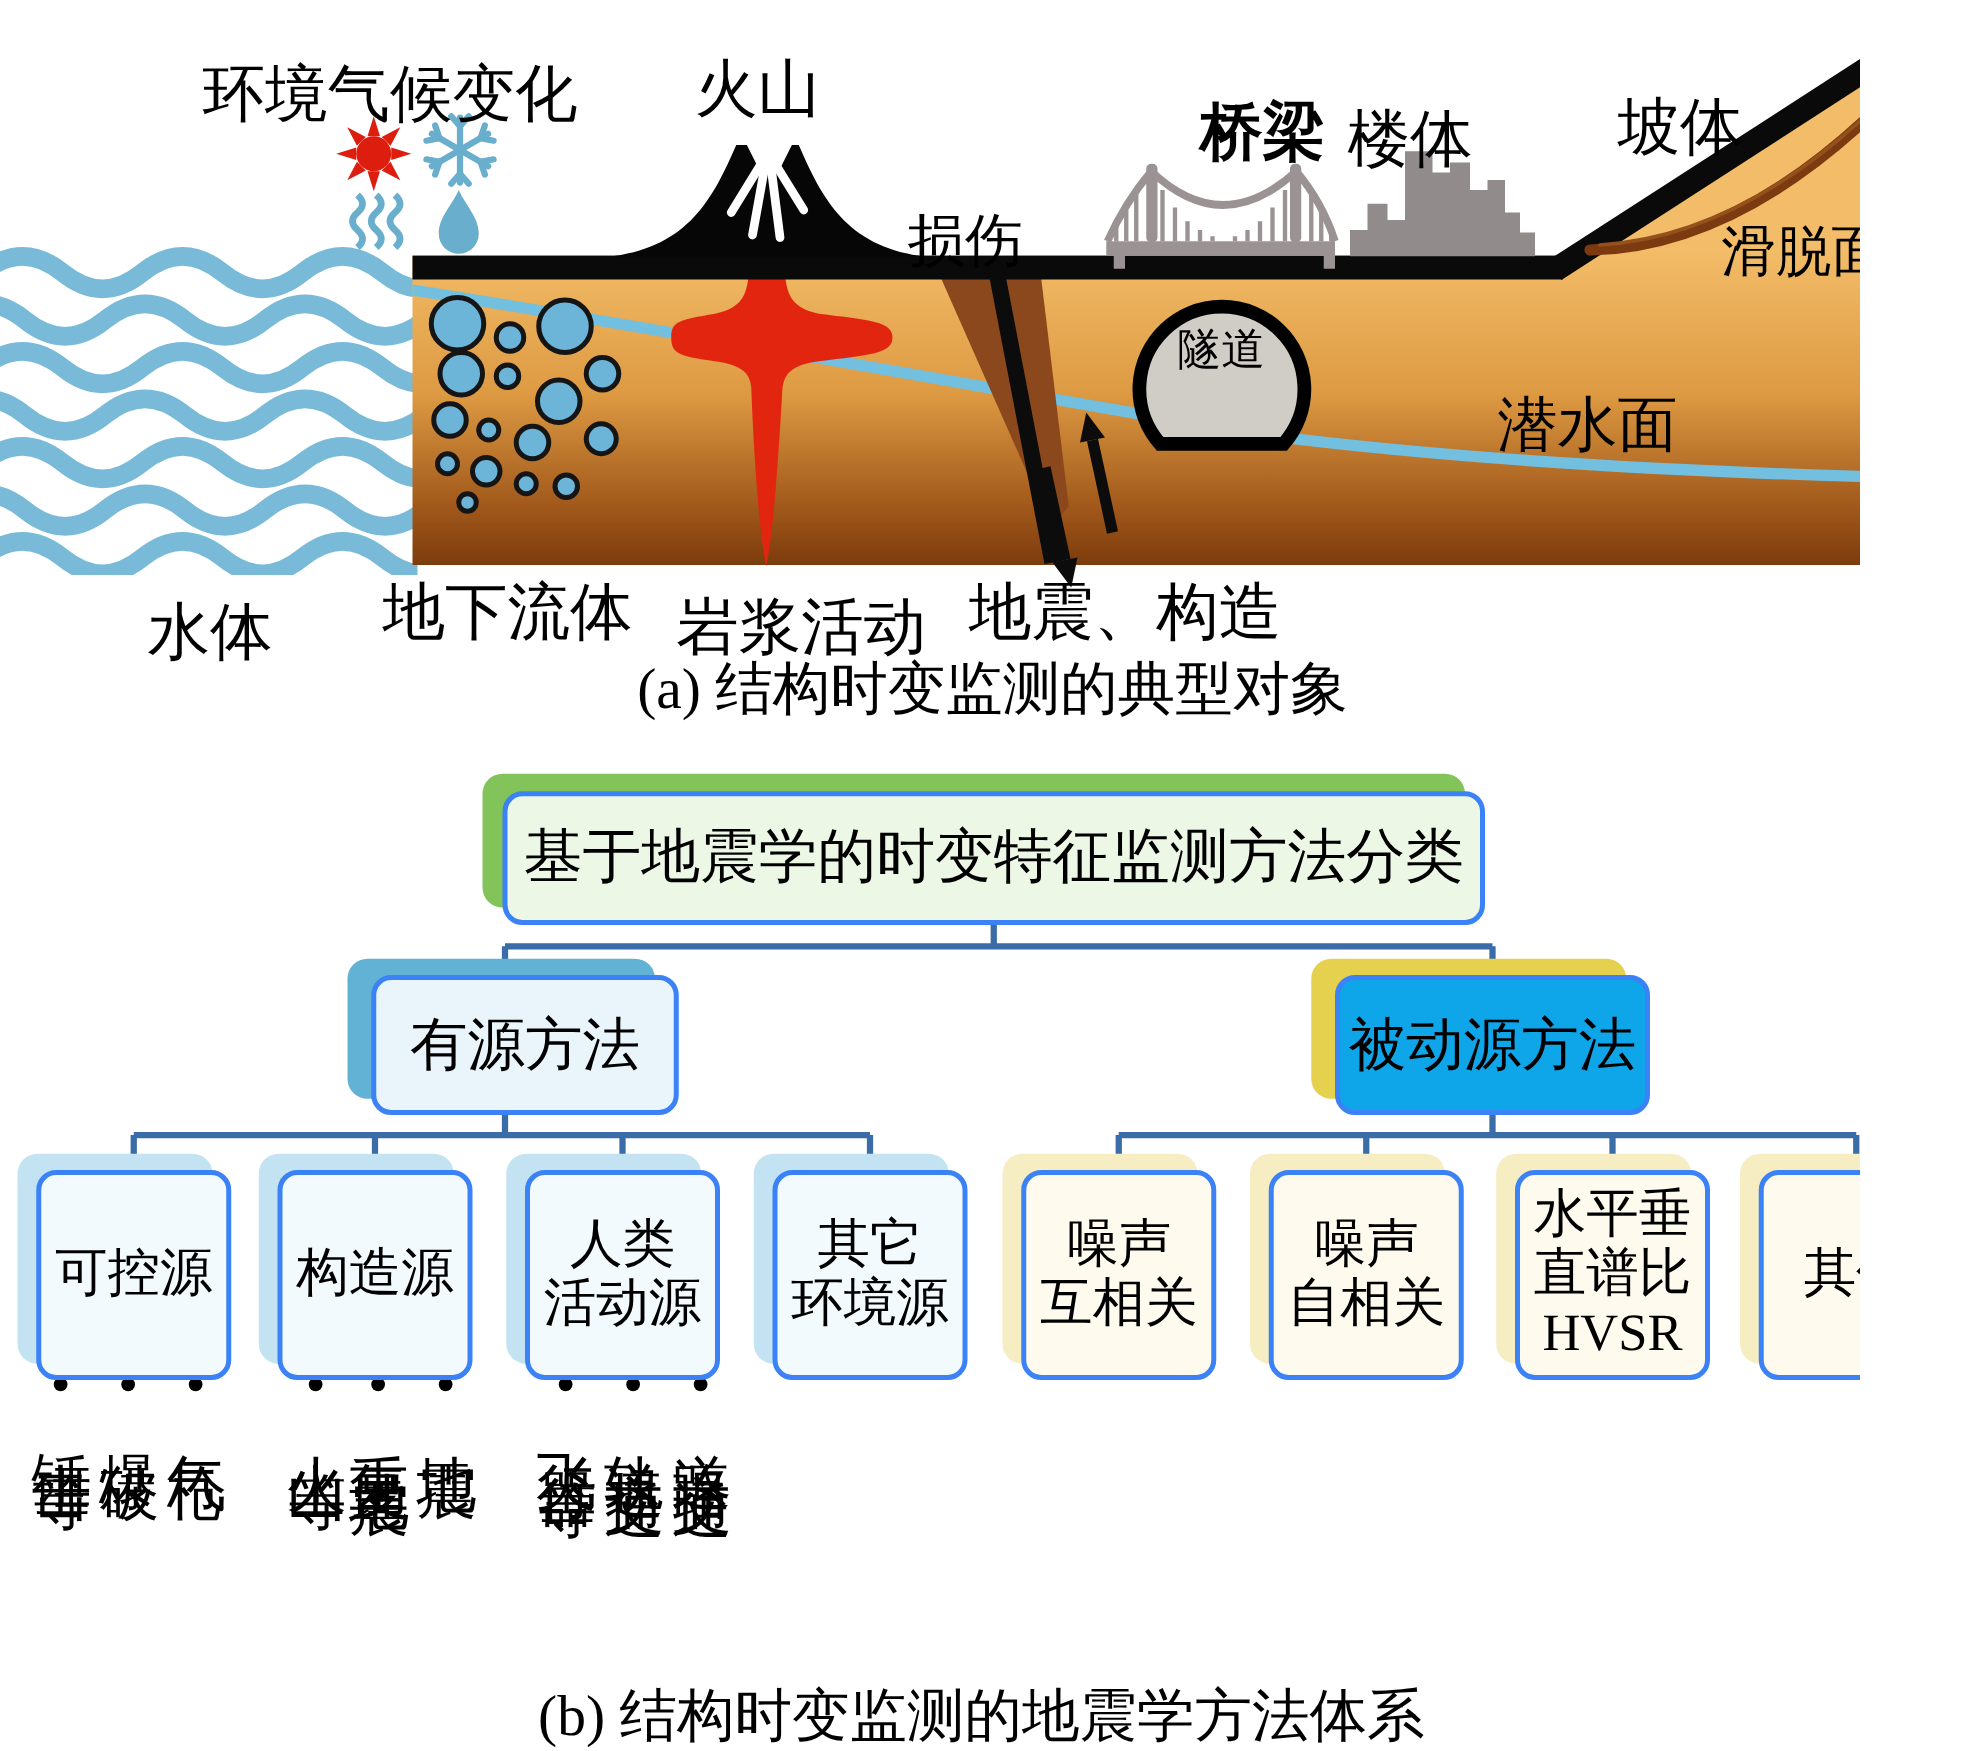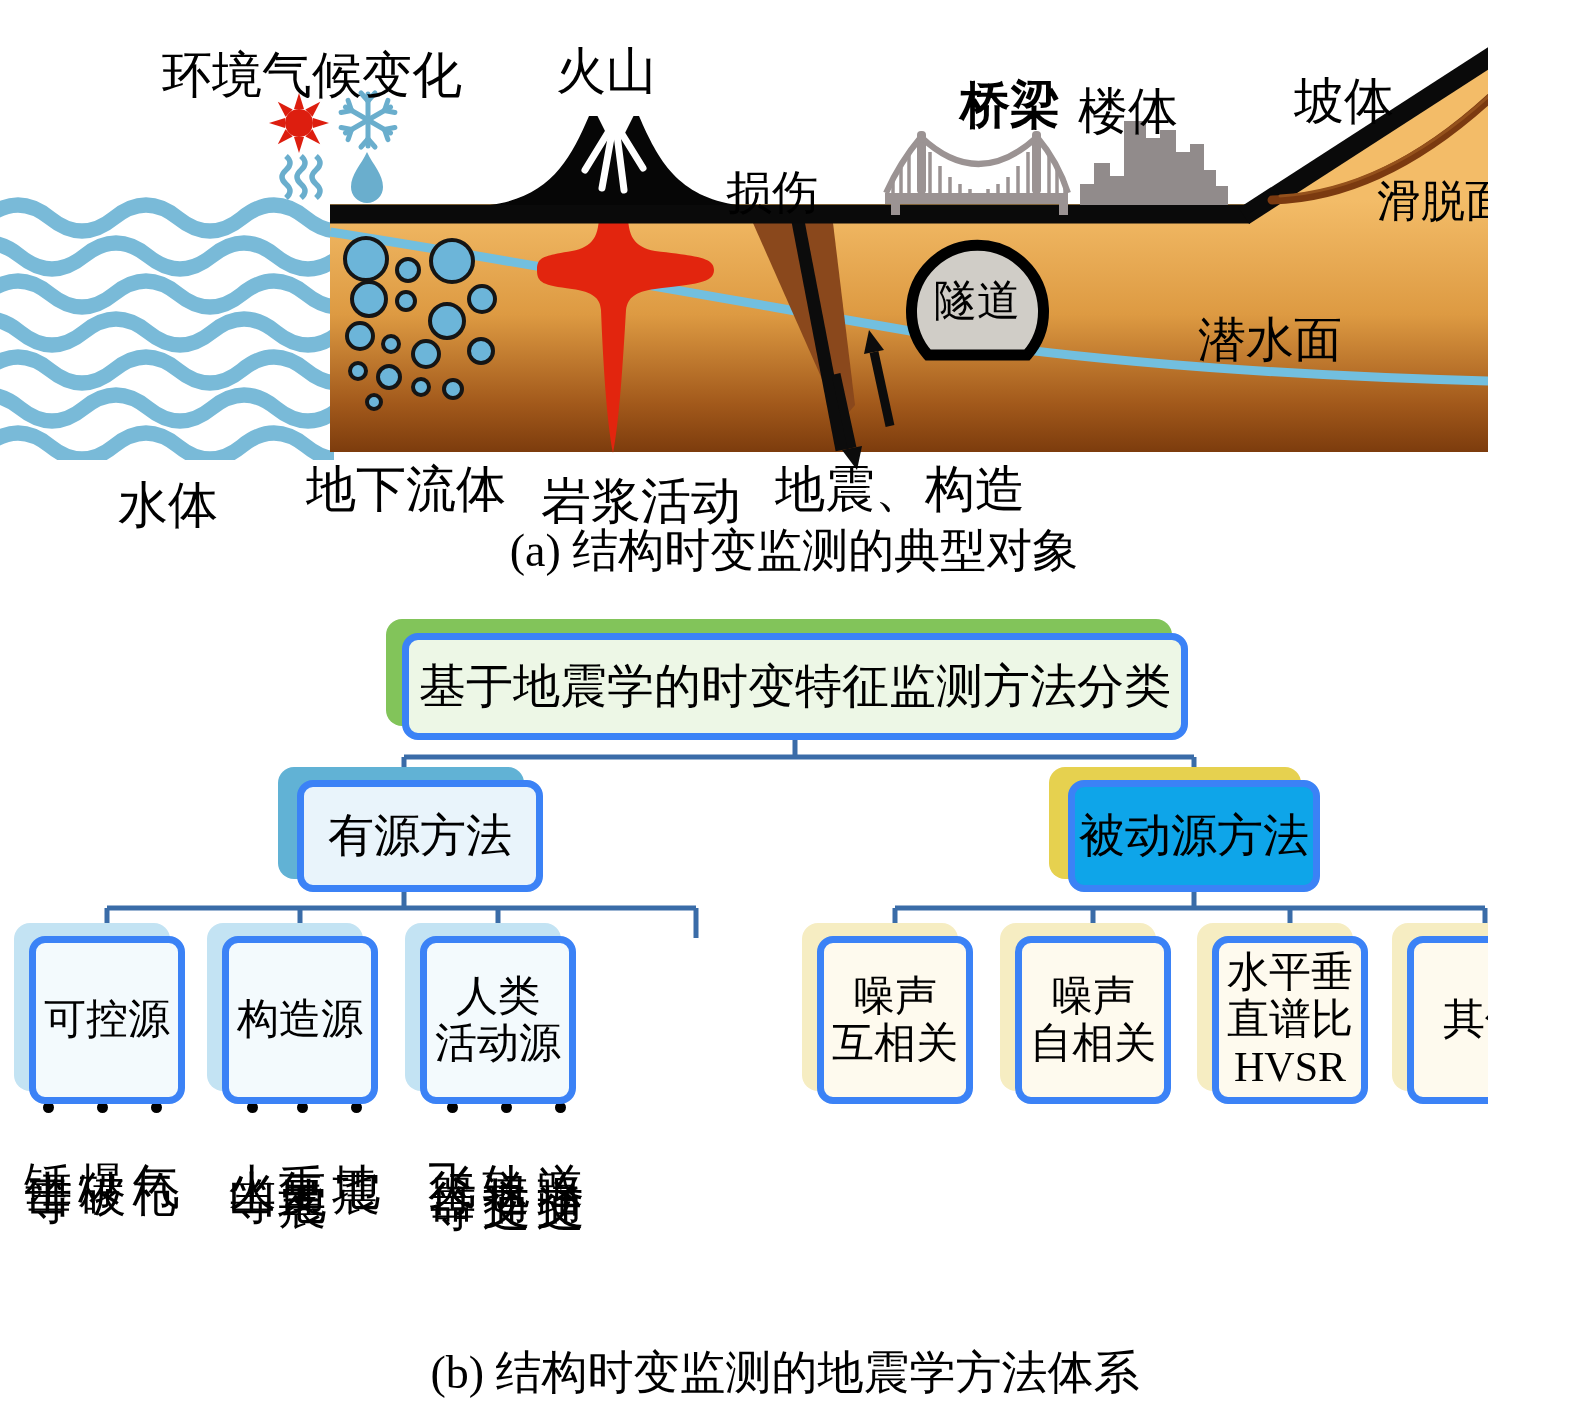--- a/index.html
+++ b/index.html
@@ -3,21 +3,21 @@
 <meta charset="utf-8">
 <style>
   html,body{margin:0;padding:0;background:#fff;}
   #canvas{position:relative;width:1488px;height:1401px;background:#fff;overflow:hidden;
           font-family:"Liberation Serif", serif;color:#000;}
   svg{position:absolute;left:0;top:0;}
   .lbl{position:absolute;white-space:nowrap;transform:translateX(-50%);color:#000;}
   .caption{position:absolute;white-space:nowrap;transform:translateX(-50%);font-size:46px;}
   .node{position:absolute;box-sizing:border-box;display:flex;flex-direction:column;
         align-items:center;justify-content:center;text-align:center;
-        border:7px solid #3b82f6;border-radius:16px;line-height:1.12;}
+        border:4px solid #3b82f6;border-radius:16px;line-height:1.12;}
   .node-root{background:#edf7e6;box-shadow:-16px -14px 0 0 #82c45a;font-size:47px;}
   .node-active{background:#e9f4fb;box-shadow:-19px -13px 0 0 #61b2d5;font-size:46px;}
   .node-passive{background:#0ea5e9;box-shadow:-19px -13px 0 0 #e6d14f;font-size:46px;}
   .node-achild{background:#f3fafd;box-shadow:-15px -13px 0 0 #c3e3f3;font-size:42px;}
   .node-pchild{background:#fefaee;box-shadow:-15px -13px 0 0 #f6edc2;font-size:42px;}
   .excol{position:absolute;width:54px;text-align:center;}
   .bullet{width:11px;height:11px;border-radius:50%;background:#000;margin:0 auto 12px auto;}
   .vtext{writing-mode:vertical-rl;text-orientation:upright;margin:0 auto;
          font-size:48px;letter-spacing:7px;line-height:1.05;}
   .flowsvg{z-index:1;}
@@ -181,21 +181,21 @@
     <path fill="#6aaecd" d="M367,152 C361,165 351,174 351,187 A16,16 0 1 0 383,187 C383,174 373,165 367,152 Z"></path>
   </svg>
 
   <div class="lbl" style="left:312px;top:42px;font-size:50px;">环境气候变化</div>
   <div class="lbl" style="left:606px;top:38px;font-size:50px;">火山</div>
   <div class="lbl" style="left:772px;top:162px;font-size:46px;">损伤</div>
   <div class="lbl" style="left:1010px;top:72px;font-size:50px;font-weight:bold;">桥梁</div>
   <div class="lbl" style="left:1128px;top:78px;font-size:50px;">楼体</div>
   <div class="lbl" style="left:1344px;top:36px;font-size:50px;margin-top:32px;">坡体</div>
   <div class="lbl" style="left:1443px;top:172px;font-size:44px;">滑脱面</div>
-  <div class="lbl" style="left:977px;top:272px;font-size:43px;">隧道</div>
+  <div class="lbl" style="left:977px;top:256px;font-size:35px;">隧道</div>
   <div class="lbl" style="left:1270px;top:308px;font-size:48px;">潜水面</div>
   <div class="lbl" style="left:168px;top:472px;font-size:50px;">水体</div>
   <div class="lbl" style="left:406px;top:456px;font-size:50px;">地下流体</div>
   <div class="lbl" style="left:641px;top:456px;font-size:50px;margin-top:12px;">岩浆活动</div>
   <div class="lbl" style="left:900px;top:456px;font-size:50px;">地震、构造</div>
   <div class="caption" style="left:794px;top:520px;">(a) 结构时变监测的典型对象</div>
 
   <svg class="flowsvg" width="1575" height="1401" viewBox="0 0 1575 1401">
     <path fill="none" stroke="#3a6ca8" stroke-width="5" d="M795,738 L795,757 M404,757 L1194,757 M404,757 L404,782
              M1194,757 L1194,782 M404,890 L404,908 M107,908 L696,908
@@ -219,20 +219,24 @@
   <div class="node node-achild" style="left:29px;top:936px;width:156px;height:168px;align-items:center;">
     <span>可控源</span>
   </div>
   <div class="node node-achild" style="left:222px;top:936px;width:156px;height:168px;">
     <span>构造源</span>
   </div>
   <div class="node node-achild" style="left:420px;top:936px;width:156px;height:168px;">
     <span>人类</span>
     <span>活动源</span>
   </div>
+  <div class="node node-achild" style="left:618px;top:936px;width:156px;height:168px;">
+    <span>其它</span>
+    <span>环境源</span>
+  </div>
 
   <div class="node node-pchild" style="left:817px;top:936px;width:156px;height:168px;">
     <span>噪声</span>
     <span>互相关</span>
   </div>
   <div class="node node-pchild" style="left:1015px;top:936px;width:156px;height:168px;">
     <span>噪声</span>
     <span>自相关</span>
   </div>
   <div class="node node-pchild" style="left:1212px;top:936px;width:156px;height:168px;">

